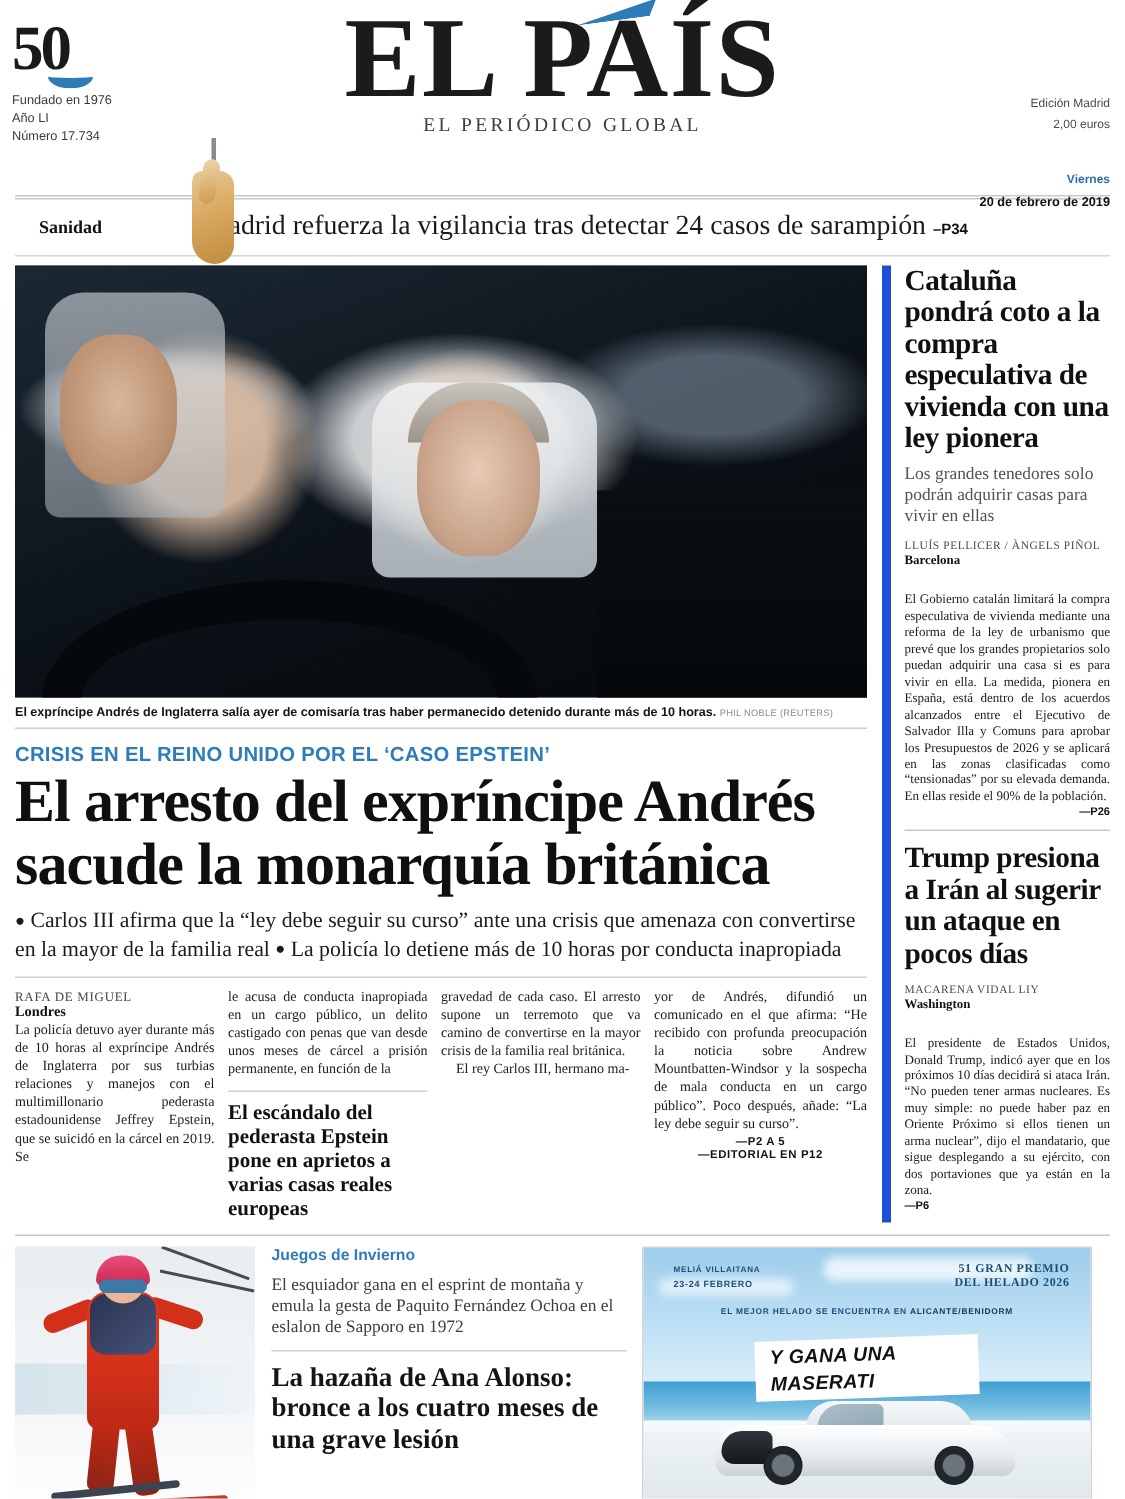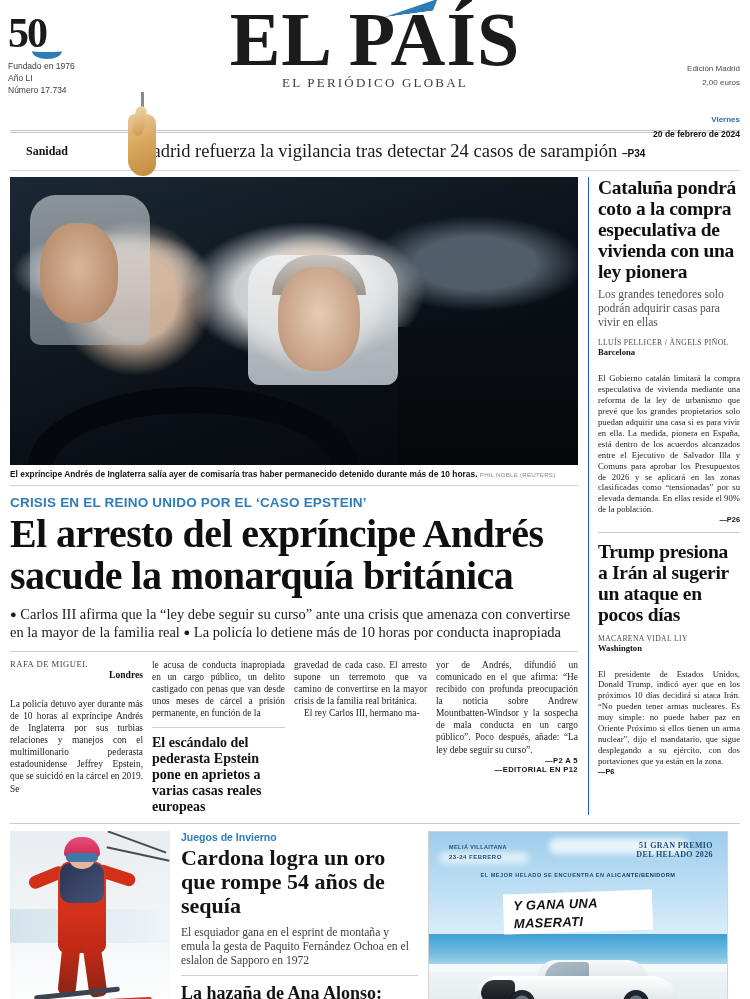--- a/index.html
+++ b/index.html
@@ -84,21 +84,21 @@
   }
   .strip-head {
     font-family:"Liberation Serif", serif; font-size:18.5px; color:#1a1a1a;
     white-space: nowrap;
   }
   .pref { font-family:"Liberation Sans", sans-serif; font-size:10px; font-weight:bold; color:#111; }
 
   
   .body-wrap { display:flex; margin: 6px 10px 0 10px; }
   .left-col { width: 578px; padding-right: 10px; }
-  .right-col { width: 152px; border-left:1px solid #1d4ed8; padding-left: 9px; }
+  .right-col { width: 152px; border-left:6px solid #1d4ed8; padding-left: 9px; }
 
   
   .photo {
     width: 100%; height: 288px; position: relative; overflow: hidden;
     background: #0c1218;
   }
   .photo .glass {
     position:absolute; inset:0;
     background:
       radial-gradient(circle at 22% 42%, rgba(214,184,160,0.95) 0 42px, rgba(0,0,0,0) 78px),
@@ -144,29 +144,29 @@
     font-family:"Liberation Serif", serif; font-size:14.5px; line-height:1.26;
     color:#1b1b1b; border-bottom:1px solid #cfcfcf; padding-bottom:9px;
   }
   .bullet-dot { font-size: 11px; vertical-align: 1px; }
 
   .cols4 { display:flex; margin-top:7px; }
   .col { width:25%; padding-right:9px; }
   .col:last-child { padding-right:0; }
   .byline { font-family:"Liberation Serif", serif; font-size:8.6px; letter-spacing:.5px;
     color:#444; text-transform:uppercase; }
-  .place { font-family:"Liberation Serif", serif; font-weight:bold; font-size:9.6px; color:#111; margin-bottom:18px;text-align:right; }
+  .place { font-family:"Liberation Serif", serif; font-weight:bold; font-size:9.6px; color:#111; margin-bottom:1px; }
   .ptext { font-family:"Liberation Serif", serif; font-size:9.4px; line-height:1.29;
     text-align: justify; color:#1c1c1c; }
   .secondary-head {
     font-family:"Liberation Serif", serif; font-weight:bold; font-size:14px;
     line-height:1.14; color:#111; border-top:1px solid #cfcfcf; padding-top:7px; margin-top:8px;
   }
   .endref { font-family:"Liberation Sans", sans-serif; font-size:7.6px; font-weight:bold;
-    letter-spacing:.4px; color:#111; text-align:right; }
+    letter-spacing:.4px; color:#111; text-align:center; }
 
   
   .r-head {
     font-family:"Liberation Serif", serif; font-weight:bold; font-size:19.5px;
     line-height:1.08; letter-spacing:-0.3px; color:#101010;
   }
   .r-sub {
     font-family:"Liberation Serif", serif; font-size:11.6px; line-height:1.2;
     color:#515151; margin-top:6px;
   }
@@ -293,21 +293,21 @@
         <span>EL PAÍS</span>
         <span class="brand-accent"></span>
       </div>
       <div class="brand-sub">EL PERIÓDICO GLOBAL</div>
     </div>
 
     <div class="edition">
       <div>Edición Madrid</div>
       <div>2,00 euros</div>
       <div class="wd">Viernes</div>
-      <div class="dt">20 de febrero de 2024</div>
+      <div class="dt">20 de febrero de 2019</div>
     </div>
 
     <div class="hand-graphic">
       <div class="syringe"></div>
       <div class="palm"></div>
       <div class="thumb"></div>
     </div>
   </div>
 
   <div class="rule-double"></div>
@@ -407,21 +407,20 @@
         <div class="goggles"></div>
         <div class="leg-l"></div>
         <div class="leg-r"></div>
         <div class="ski1"></div>
         <div class="ski2"></div>
 
       </div>
 
       <div class="bl-text">
         <div class="sport-kicker">Juegos de Invierno</div>
-        <h2 class="sport-head">Cardona logra un oro que rompe 54 años de sequía</h2>
         <div class="sport-sub">El esquiador gana en el esprint de montaña y emula la gesta de Paquito Fernández Ochoa en el eslalon de Sapporo en 1972</div>
         <h3 class="sport-head2">
           <span>La hazaña de Ana Alonso: bronce a los cuatro meses de una grave lesión</span>
           
         </h3>
       </div>
     </div>
 
     <div class="ad">
       <div class="sky"></div>

